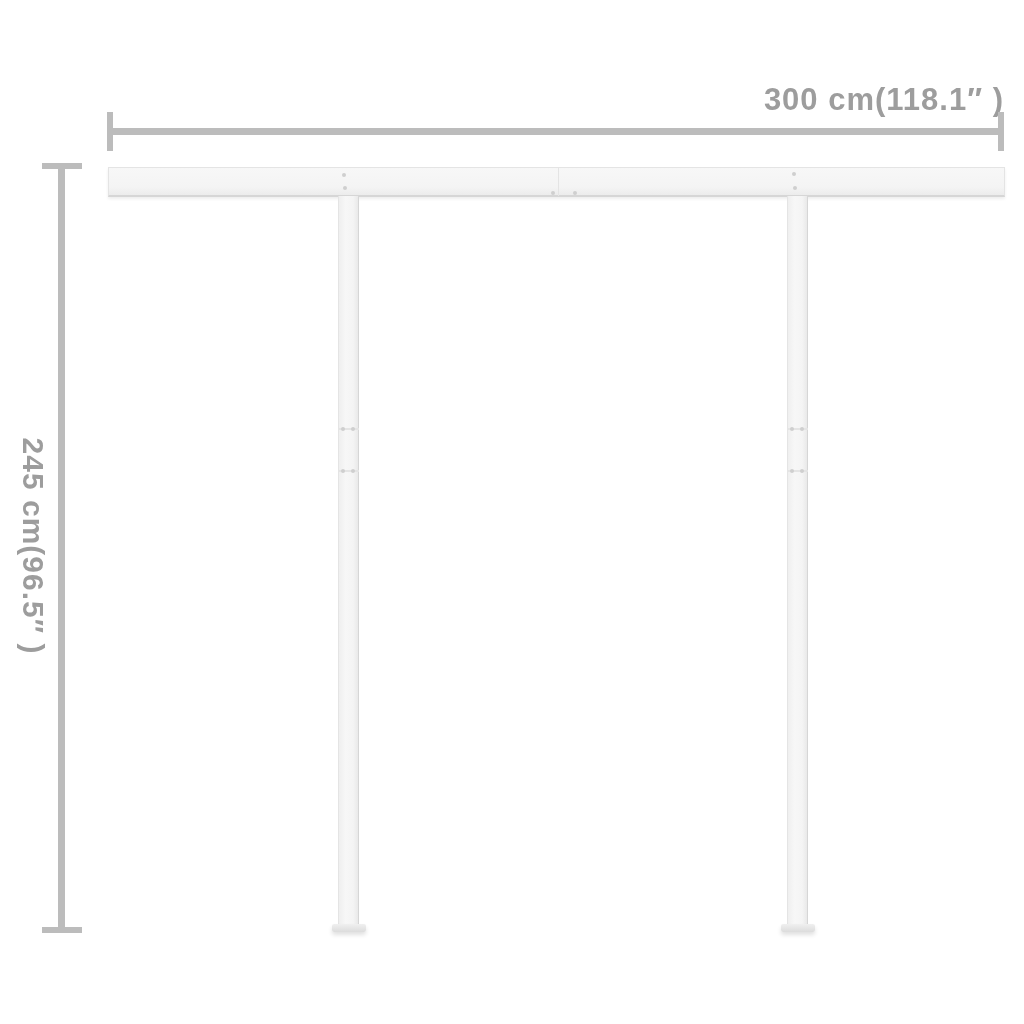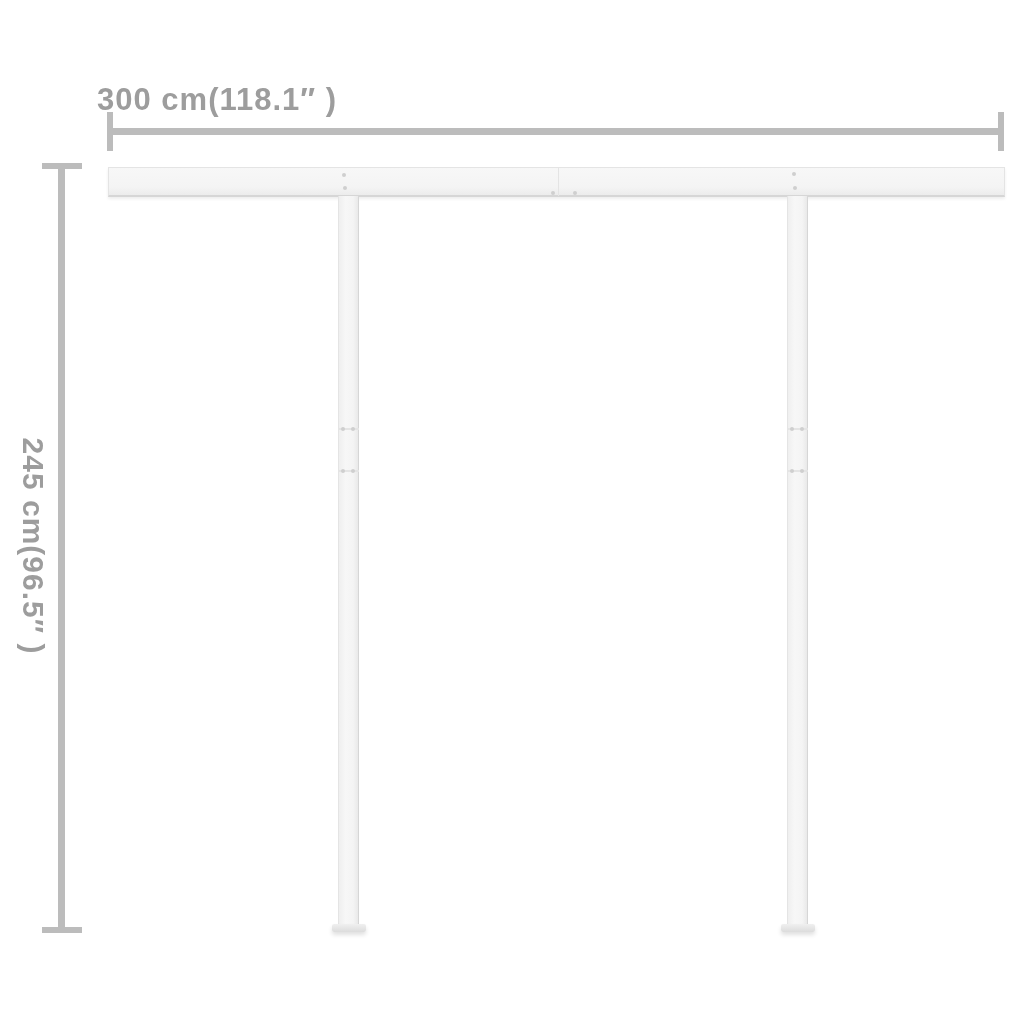--- a/index.html
+++ b/index.html
@@ -26,23 +26,23 @@
   .dim-cap-v {
     position: absolute;
     top: 112px; width: 6px; height: 39px;
     background: var(--dimension-line, #bcbcbc);
   }
   .dim-cap-v.left  { left: 107px; }
   .dim-cap-v.right { left: 998px; }
 
   .dim-label-top {
     position: absolute;
-    left: 97px; top: 82px;
+    left: 107px; top: 82px;
     width: 897px;
-    text-align: left;
+    text-align: right;
     font-size: 31px;
     font-weight: bold;
     letter-spacing: 1px;
     color: var(--dimension-text, #9d9d9d);
     white-space: nowrap;
   }
 
   .dim-line-v {
     position: absolute;
     left: 58px; top: 165px;

